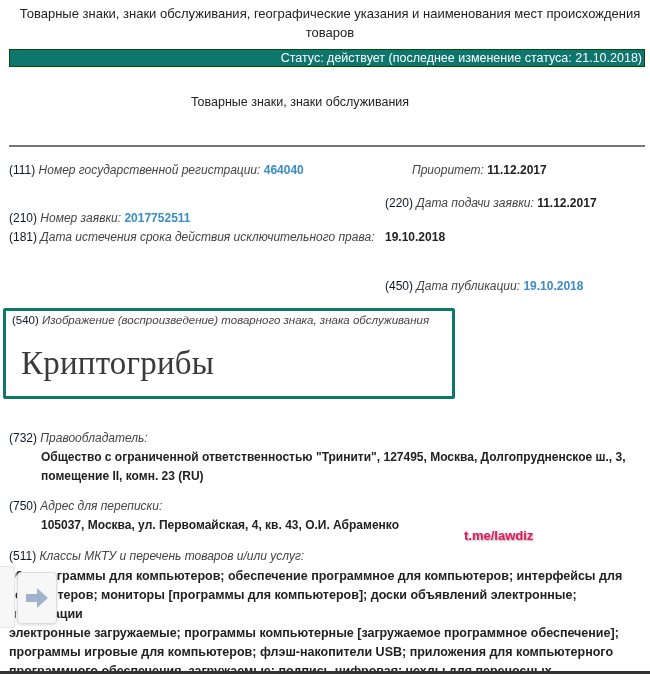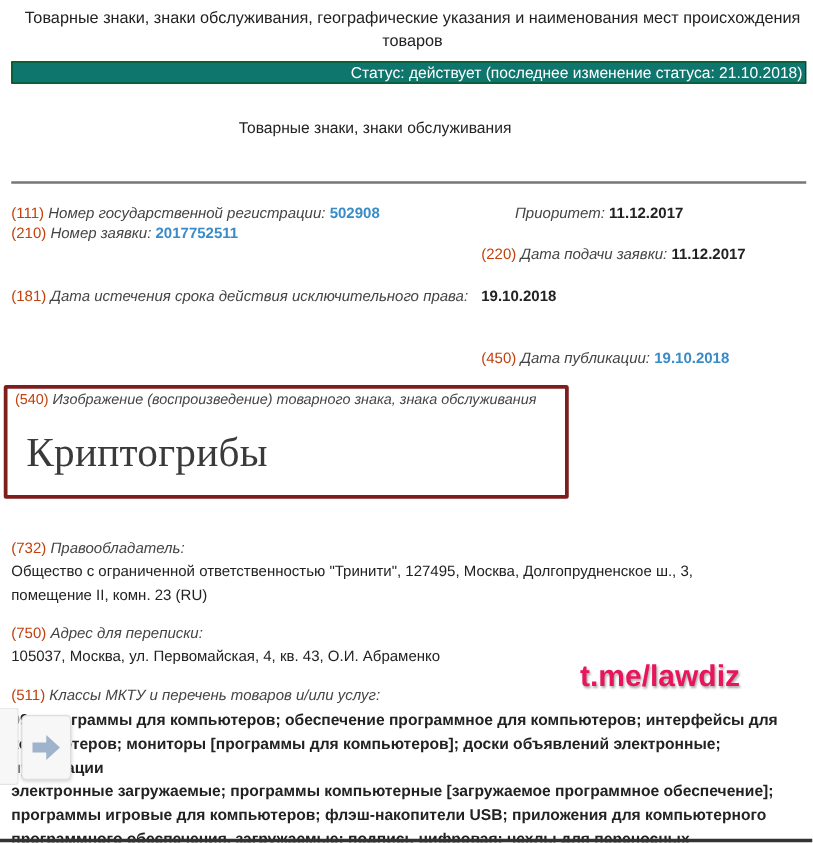--- a/index.html
+++ b/index.html
@@ -58,31 +58,31 @@
       width: 636px;
       height: 2px;
       background: #777;
     }
     .field {
       position: absolute;
       font-size: 12px;
       line-height: 19px;
       white-space: nowrap;
     }
-    .code { color: #c2410c; }
+    .code { color: #0f172a; }
     .label { font-style: italic; color: #444; }
     .val-bold { font-weight: bold; color: #222; }
     .link { color: #3a8cc8; font-weight: bold; text-decoration: none; cursor: pointer; }
     .mark-box {
       position: absolute;
       left: 3px;
       top: 308px;
       width: 452px;
       height: 91px;
-      border: 3px solid #7f1d1d;
+      border: 3px solid #0f766e;
       box-sizing: border-box;
       border-radius: 2px;
     }
     .mark-label {
       position: absolute;
       left: 6px;
       top: 3px;
       font-size: 11.5px;
       white-space: nowrap;
     }
@@ -96,28 +96,28 @@
       letter-spacing: 0.2px;
       text-align: right;
     }
     .block {
       position: absolute;
       left: 9px;
       width: 630px;
       font-size: 12px;
       line-height: 19px;
     }
-    .bold-text { font-weight: normal; color: #222; }
+    .bold-text { font-weight: bold; color: #222; margin-left: 32px; }
     .watermark {
       position: absolute;
       left: 464px;
       top: 528px;
       font-family: "Liberation Sans", sans-serif;
       font-weight: bold;
-      font-size: 24px;
+      font-size: 13px;
       color: #e8145c;
       text-shadow: 1px 1px 2px rgba(0,0,0,0.35);
       white-space: nowrap;
     }
     .goods {
       position: absolute;
       left: 9px;
       top: 567px;
       width: 630px;
       font-size: 12.5px;
@@ -169,29 +169,29 @@
   <span>Статус: действует (последнее изменение статуса: 21.10.2018)</span>
 </div>
 
 <div class="section-title">Товарные знаки, знаки обслуживания</div>
 
 <div class="divider"></div>
 
 <div class="field" style="left:9px; top:161px;">
   <span class="code">(111)</span>
   <span class="label">Номер государственной регистрации:</span>
-  <a class="link">502908</a>
+  <a class="link">464040</a>
 </div>
 
 <div class="field" style="left:412px; top:161px;">
   <span class="label">Приоритет:</span>
   <span class="val-bold">11.12.2017</span>
 </div>
 
-<div class="field" style="left:9px; top:177px;text-align:right;">
+<div class="field" style="left:9px; top:209px;text-align:right;">
   <span class="code">(210)</span>
   <span class="label">Номер заявки:</span>
   <a class="link">2017752511</a>
 </div>
 
 <div class="field" style="left:385px; top:194px;">
   <span class="code">(220)</span>
   <span class="label">Дата подачи заявки:</span>
   <span class="val-bold">11.12.2017</span>
 </div>

